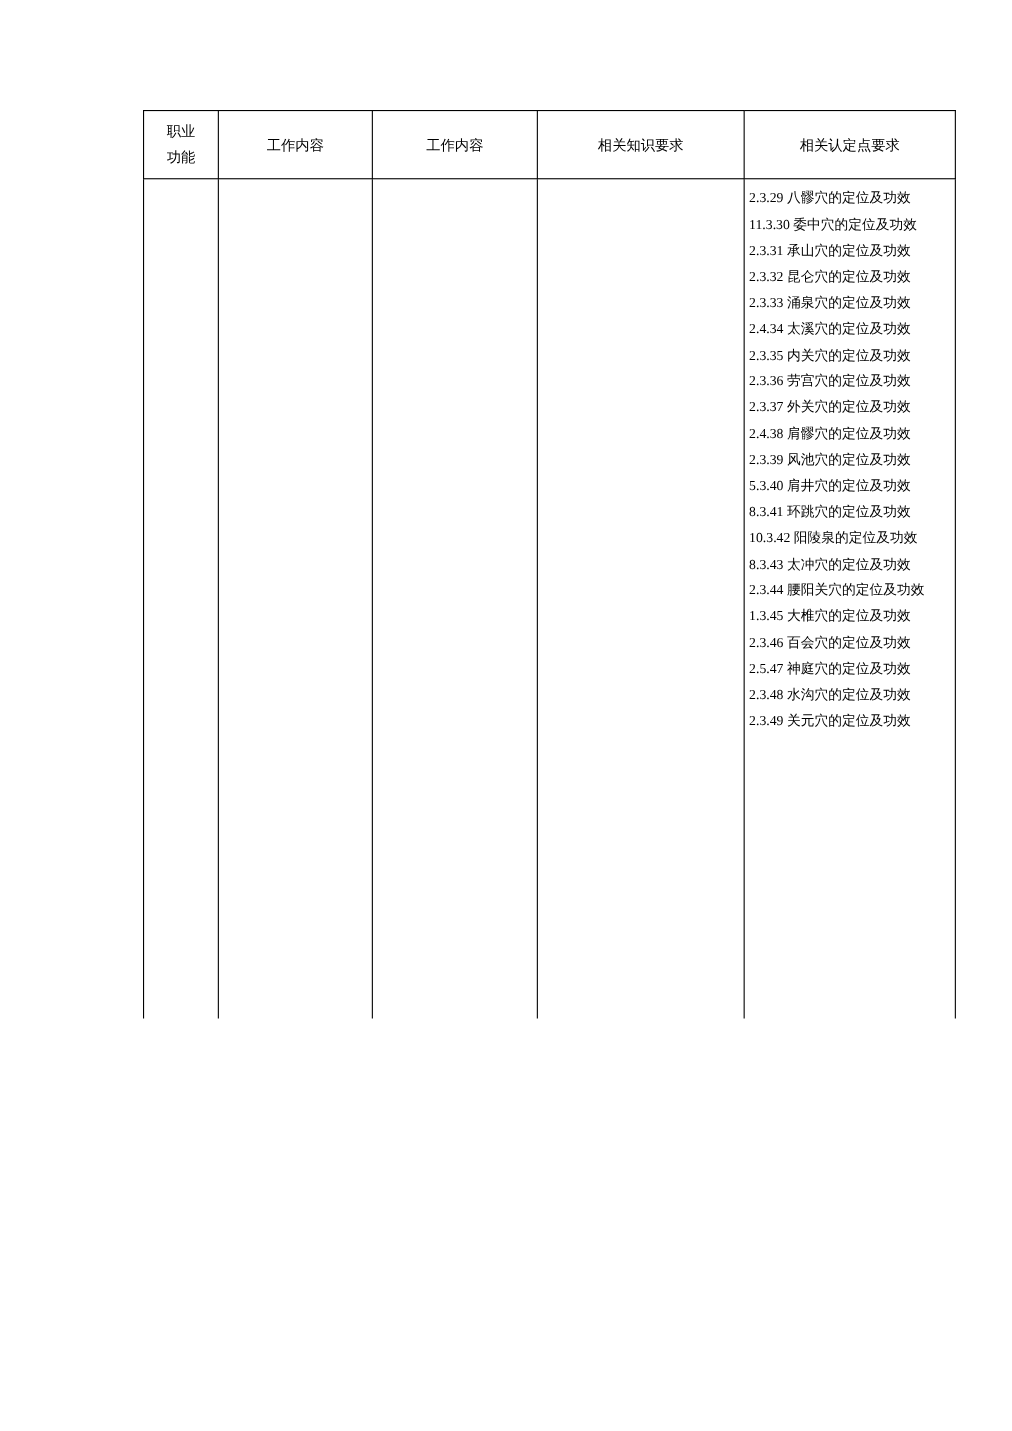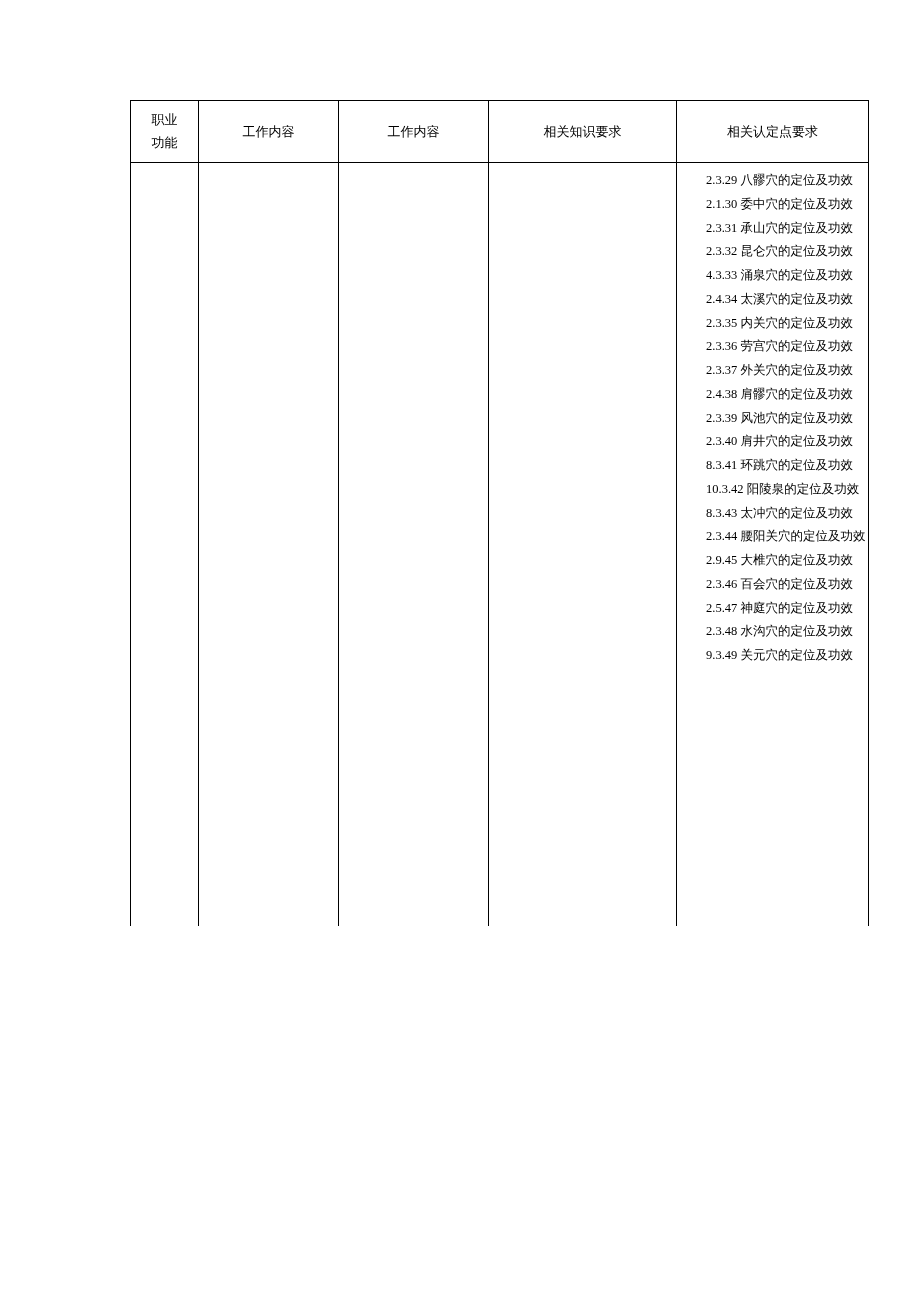--- a/index.html
+++ b/index.html
@@ -30,21 +30,20 @@
   }
   th {
     font-weight: normal;
     text-align: center;
     vertical-align: middle;
     height: 62px;
     line-height: 1.8;
   }
   td.body-cell {
     height: 1010px;
-    padding-left: 25px;
   }
   .col1 { width: 68px; }
   .col2 { width: 140px; }
   .col3 { width: 150px; }
   .col4 { width: 188px; }
   .col5 { width: 192px; }
   .req-list {
     padding: 6px 4px 0 4px;
     line-height: 1.9;
     font-size: 12.5px;
@@ -86,38 +85,38 @@
     </thead>
     <tbody>
       <tr>
         <td class="body-cell"></td>
         <td class="body-cell"></td>
         <td class="body-cell"></td>
         <td class="body-cell"></td>
         <td class="body-cell">
           <div class="req-list" id="req-list">
               <div class="req-line">2.3.29 八髎穴的定位及功效</div>
-              <div class="req-line">2.1.30 委中穴的定位及功效</div>
+              <div class="req-line">11.3.30 委中穴的定位及功效</div>
               <div class="req-line">2.3.31 承山穴的定位及功效</div>
               <div class="req-line">2.3.32 昆仑穴的定位及功效</div>
-              <div class="req-line">4.3.33 涌泉穴的定位及功效</div>
+              <div class="req-line">2.3.33 涌泉穴的定位及功效</div>
               <div class="req-line">2.4.34 太溪穴的定位及功效</div>
               <div class="req-line">2.3.35 内关穴的定位及功效</div>
               <div class="req-line">2.3.36 劳宫穴的定位及功效</div>
               <div class="req-line">2.3.37 外关穴的定位及功效</div>
               <div class="req-line">2.4.38 肩髎穴的定位及功效</div>
               <div class="req-line">2.3.39 风池穴的定位及功效</div>
-              <div class="req-line">2.3.40 肩井穴的定位及功效</div>
+              <div class="req-line">5.3.40 肩井穴的定位及功效</div>
               <div class="req-line">8.3.41 环跳穴的定位及功效</div>
               <div class="req-line">10.3.42 阳陵泉的定位及功效</div>
               <div class="req-line">8.3.43 太冲穴的定位及功效</div>
               <div class="req-line">2.3.44 腰阳关穴的定位及功效</div>
-              <div class="req-line">2.9.45 大椎穴的定位及功效</div>
+              <div class="req-line">1.3.45 大椎穴的定位及功效</div>
               <div class="req-line">2.3.46 百会穴的定位及功效</div>
               <div class="req-line">2.5.47 神庭穴的定位及功效</div>
               <div class="req-line">2.3.48 水沟穴的定位及功效</div>
-              <div class="req-line">9.3.49 关元穴的定位及功效</div>
+              <div class="req-line">2.3.49 关元穴的定位及功效</div>
             </div>
         </td>
       </tr>
     </tbody>
   </table>
 </div>
 
 </body></html>

